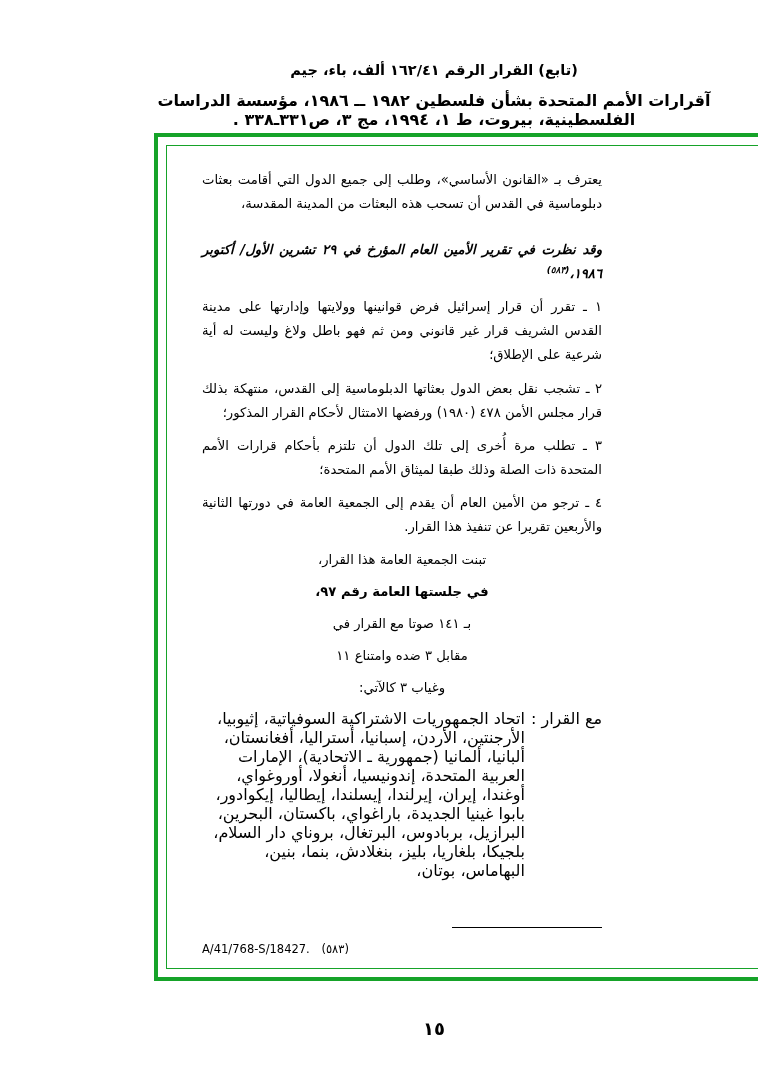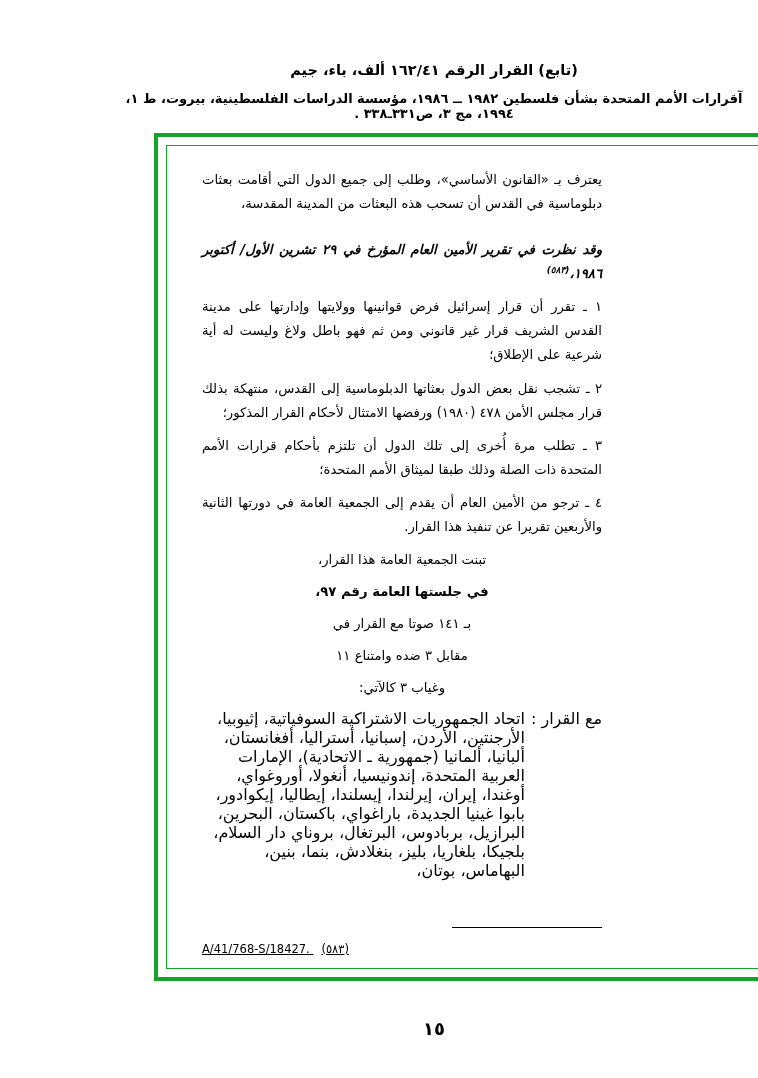--- a/index.html
+++ b/index.html
@@ -26,21 +26,21 @@
     padding-top: 60px;
   }
   .doc-title {
     font-size: 14.5px;
     font-weight: bold;
     letter-spacing: 0px;
     line-height: 1.5;
     direction: rtl;
   }
   .doc-subtitle {
-    font-size: 13px;
+    font-size: 16px;
     font-weight: bold;
     margin-top: 9px;
     direction: rtl;
   }
   .frame {
     position: absolute;
     left: 44px;
     top: 133px;
     width: 672px;
     height: 848px;
@@ -113,21 +113,20 @@
     background: #000;
     margin: 0 0 0 auto;
     margin-left: 0;
   }
   .footnote-line {
     margin-top: 14px;
     font-size: 11.5px;
     direction: ltr;
     text-align: left;
     unicode-bidi: plaintext;
-    text-decoration: underline;
   }
   .page-number {
     position: absolute;
     left: 0;
     right: 0;
     top: 1018px;
     text-align: center;
     font-size: 18px;
     font-weight: bold;
   }

